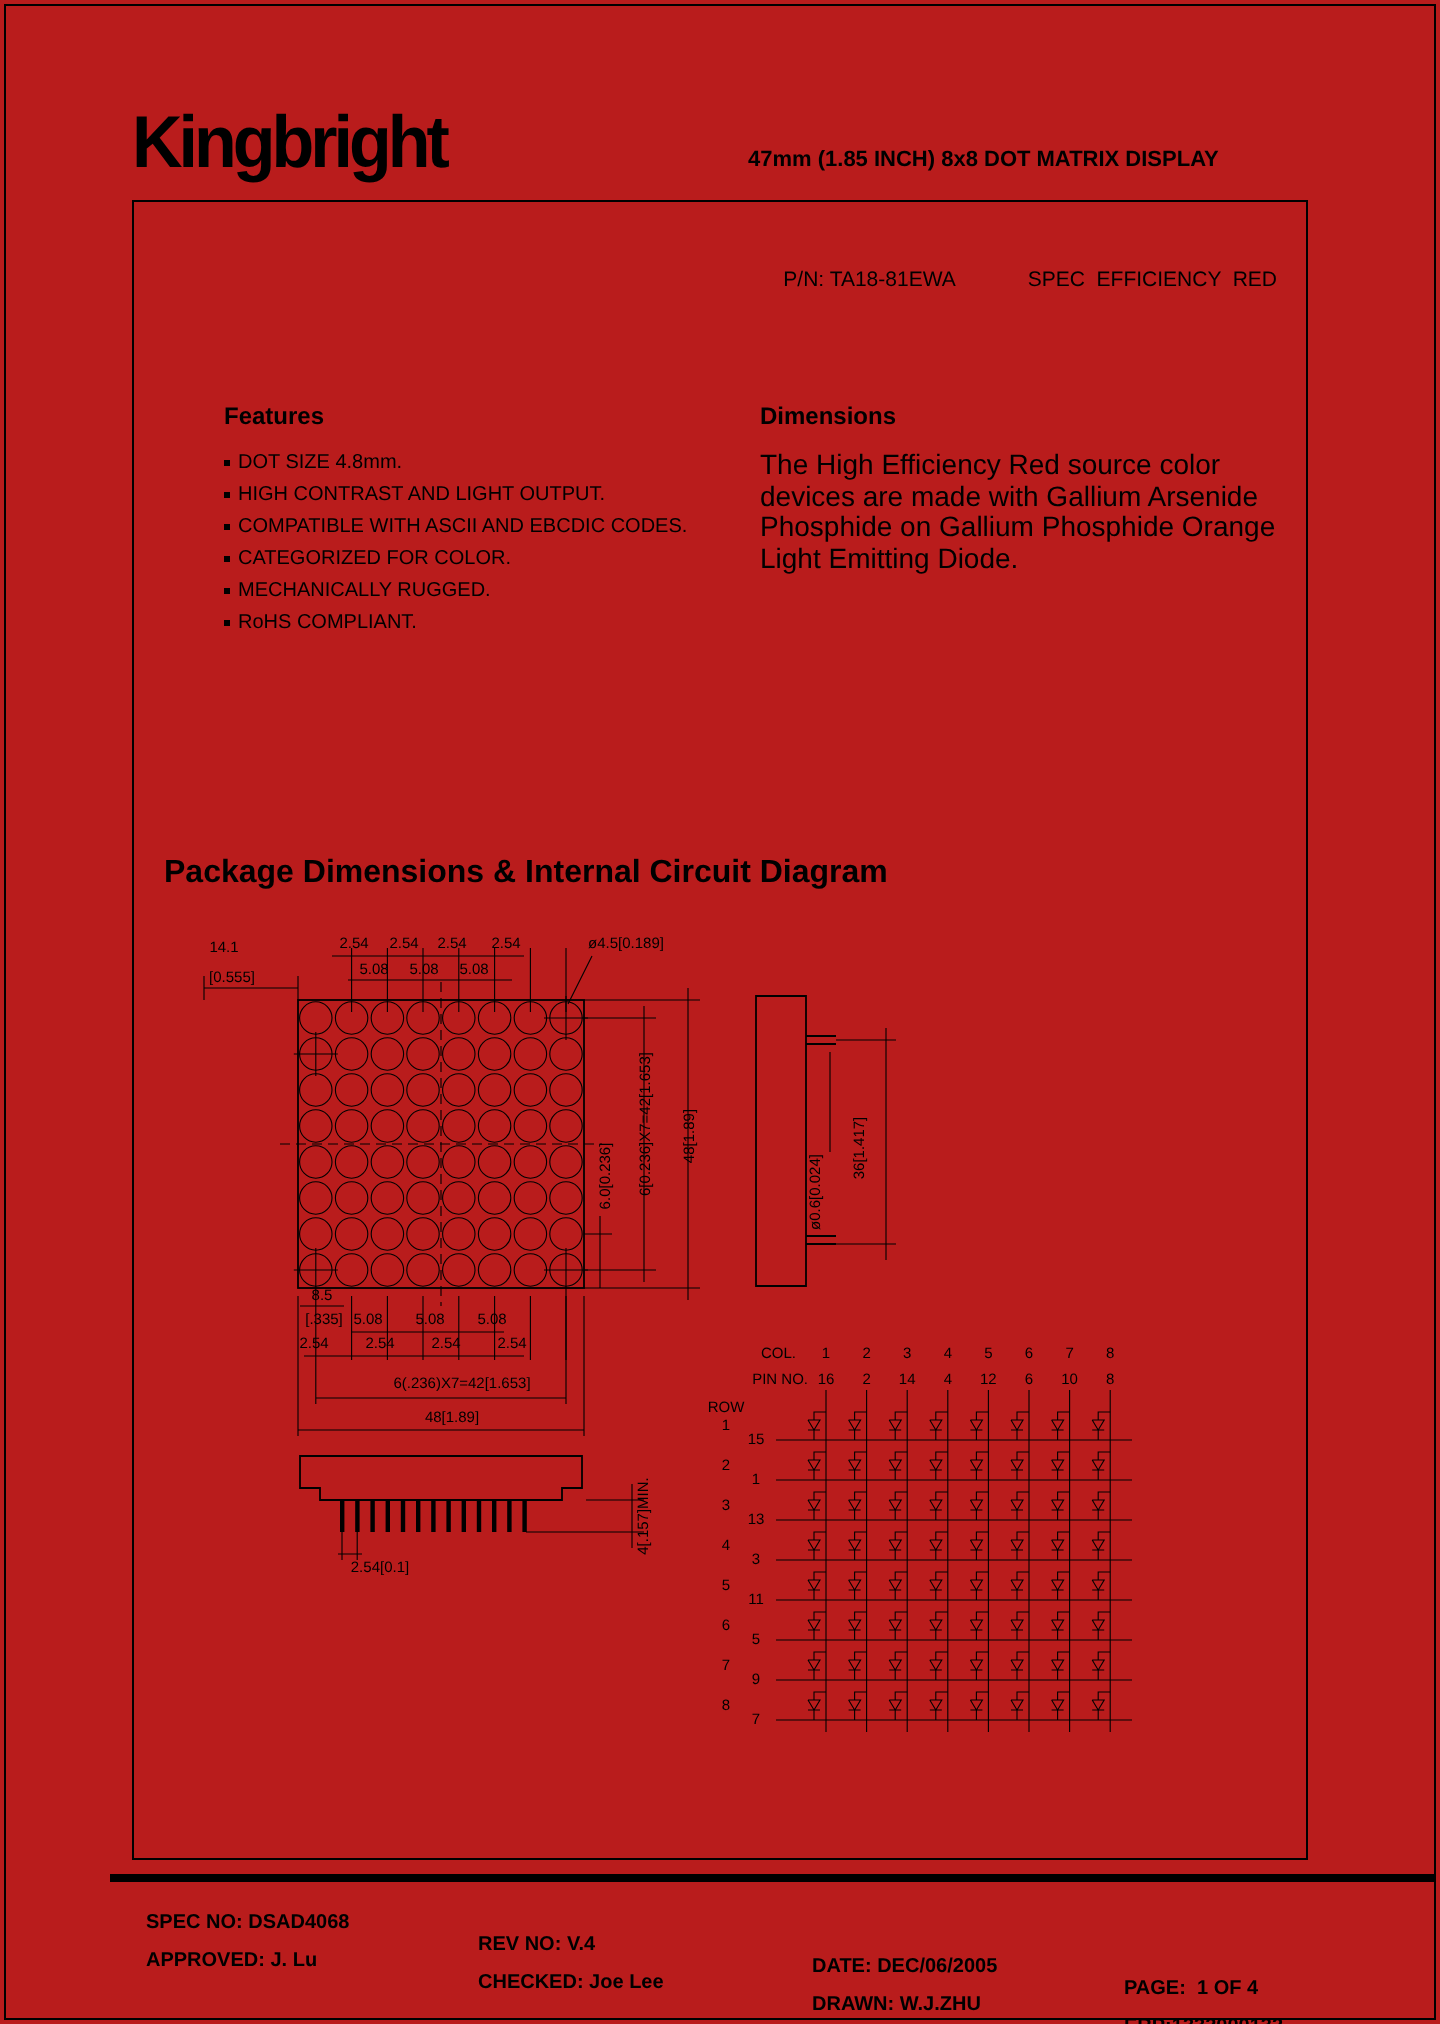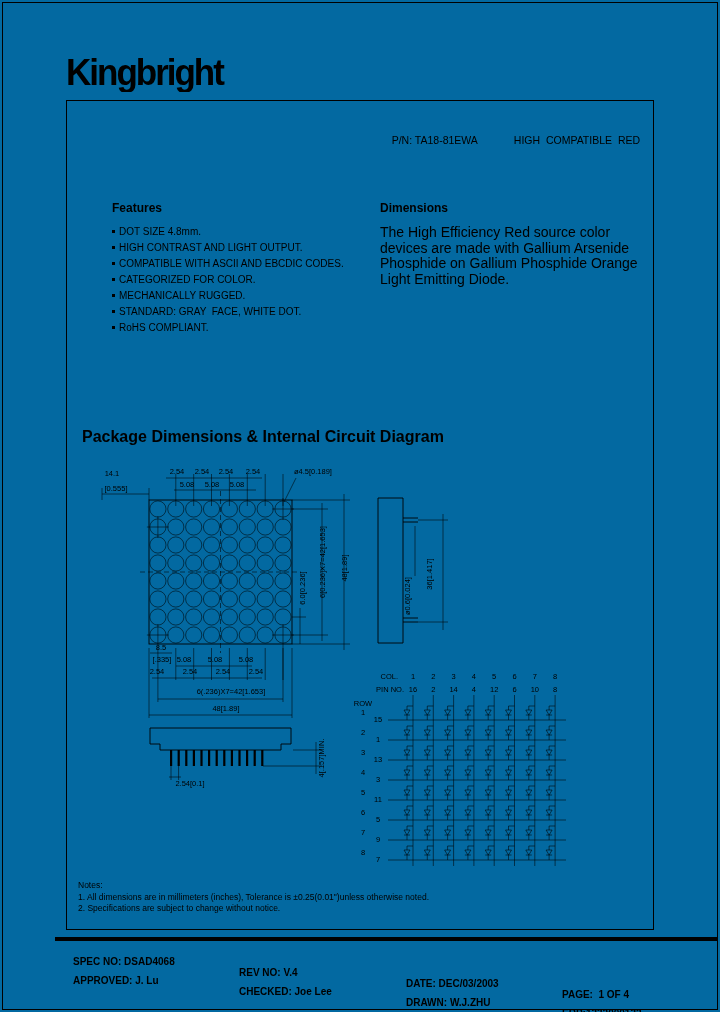--- a/index.html
+++ b/index.html
@@ -1,16 +1,16 @@
 <!DOCTYPE html>
 <html><head>
 <meta charset="utf-8">
 <style>
   html,body{margin:0;padding:0;background:#fff;}
-  .page{position:relative;width:720px;height:1012px;background:#0369a1;color:#000;
+  .page{position:relative;width:720px;height:1012px;background:#b91c1c;color:#000;
         font-family:"Liberation Sans",sans-serif;overflow:hidden;}
   .page-frame{position:absolute;inset:2px;border:1px solid #000;pointer-events:none;}
   .logo{position:absolute;left:66px;top:52px;font-size:35px;font-weight:bold;
         letter-spacing:-2px;transform:scaleY(1.05);}
   .doc-title{position:absolute;left:374px;top:74px;width:276px;font-size:11px;font-weight:bold;}
   .content-box{position:absolute;left:66px;top:100px;width:586px;height:828px;border:1px solid #000;}
   .pn-row{position:absolute;left:380px;top:122px;font-size:10.5px;white-space:pre;}
   .pn-row .color{margin-left:36px;}
   .sec-title{font-size:12px;font-weight:bold;}
   .features{position:absolute;left:82px;top:201px;width:290px;margin-left:30px;}
@@ -33,25 +33,26 @@
   .f-row span{position:absolute;}
   .fc1{left:73px;} .fc2{left:239px;} .fc3{left:406px;} .fc4{left:562px;}
 </style>
 </head>
 <body>
 
 <div class="page">
   <div class="page-frame"></div>
 
   <div class="logo">Kingbright</div>
+  <div class="doc-title">47mm (1.85 INCH) 8x8 DOT MATRIX DISPLAY</div>
 
   <div class="content-box"></div>
 
   <div class="pn-row">
-    <span>P/N: TA18-81EWA</span><span class="color">HIGH  COMPATIBLE  RED</span>
+    <span>P/N: TA18-81EWA</span><span class="color">SPEC  EFFICIENCY  RED</span>
   </div>
 
   <div class="features">
     <div class="sec-title">Features</div>
     <div class="feat-list" id="features-list">
         <div class="feat">
           <span class="bullet"></span>
           <span class="feat-t">DOT SIZE 4.8mm.</span>
         </div>
         <div class="feat">
@@ -62,24 +63,20 @@
           <span class="bullet"></span>
           <span class="feat-t">COMPATIBLE WITH ASCII AND EBCDIC CODES.</span>
         </div>
         <div class="feat">
           <span class="bullet"></span>
           <span class="feat-t">CATEGORIZED FOR COLOR.</span>
         </div>
         <div class="feat">
           <span class="bullet"></span>
           <span class="feat-t">MECHANICALLY RUGGED.</span>
-        </div>
-        <div class="feat">
-          <span class="bullet"></span>
-          <span class="feat-t">STANDARD: GRAY  FACE, WHITE DOT.</span>
         </div>
         <div class="feat">
           <span class="bullet"></span>
           <span class="feat-t">RoHS COMPLIANT.</span>
         </div>
       </div>
   </div>
 
   <div class="description">
     <div class="sec-title">Dimensions</div>
@@ -283,33 +280,26 @@
             <text x="312" y="342" text-anchor="middle">3</text>
             <text x="312" y="362" text-anchor="middle">11</text>
             <text x="312" y="382" text-anchor="middle">5</text>
             <text x="312" y="402" text-anchor="middle">9</text>
             <text x="312" y="422" text-anchor="middle">7</text>
           </g>
       </g>
     </svg>
   </div>
 
-  <div class="notes">
-    <div>Notes:</div>
-    <div id="notes-list">
-        <div>1. All dimensions are in millimeters (inches), Tolerance is ±0.25(0.01")unless otherwise noted.</div>
-        <div>2. Specifications are subject  to change without notice.</div>
-      </div>
-  </div>
 
   <div class="footer-rule"></div>
   <div class="f-row" style="top:945px;">
     <span class="fc1">SPEC NO: DSAD4068</span>
     <span class="fc2">REV NO: V.4</span>
-    <span class="fc3">DATE: DEC/03/2003</span>
+    <span class="fc3">DATE: DEC/06/2005</span>
     <span class="fc4">PAGE:  1 OF 4</span>
   </div>
   <div class="f-row" style="top:964px;">
     <span class="fc1">APPROVED: J. Lu</span>
     <span class="fc2">CHECKED: Joe Lee</span>
     <span class="fc3">DRAWN: W.J.ZHU</span>
     <span class="fc4">ERP:1332000132</span>
   </div>
 </div>
 

